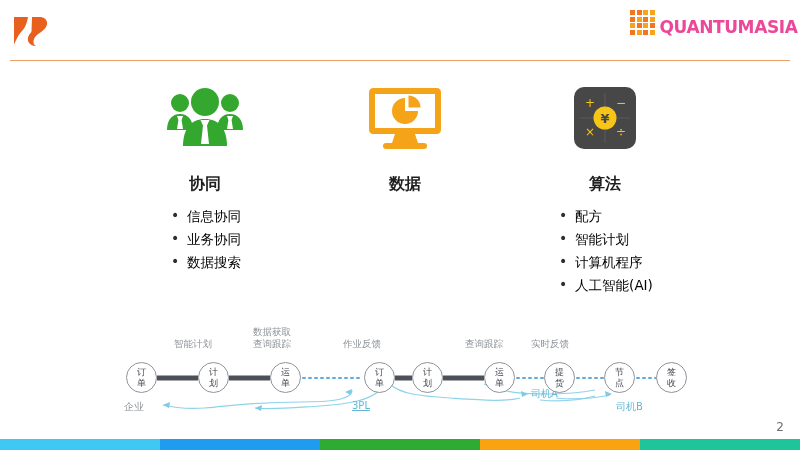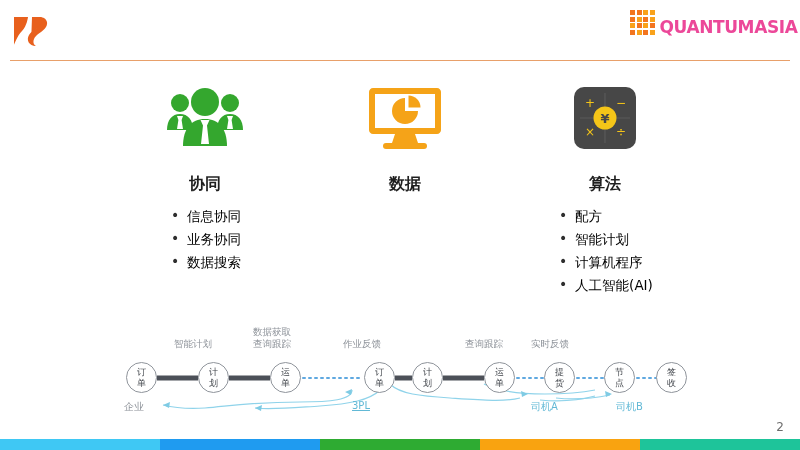--- a/index.html
+++ b/index.html
@@ -372,21 +372,21 @@
     <span>节</span>
     <span>点</span>
   </div>
   <div class="tl-node" style="left:656px; top:44px;">
     <span>签</span>
     <span>收</span>
   </div>
 
   <div class="tl-actor" style="left:124px; top:82px;">企业</div>
   <div class="tl-actor cyan" style="left:352px; top:82px;text-decoration:underline;">3PL</div>
-  <div class="tl-actor cyan" style="left:531px; top:82px;">司机A</div>
+  <div class="tl-actor cyan" style="left:531px; top:69px;">司机A</div>
   <div class="tl-actor cyan" style="left:616px; top:82px;">司机B</div>
 </div>
 
 <div class="page-number">2</div>
 <div class="footer-bar">
   <i style="background:#3fc8f4"></i>
   <i style="background:#1f9bf0"></i>
   <i style="background:#2eab32"></i>
   <i style="background:#f9a310"></i>
   <i style="background:#1ec49a"></i>

